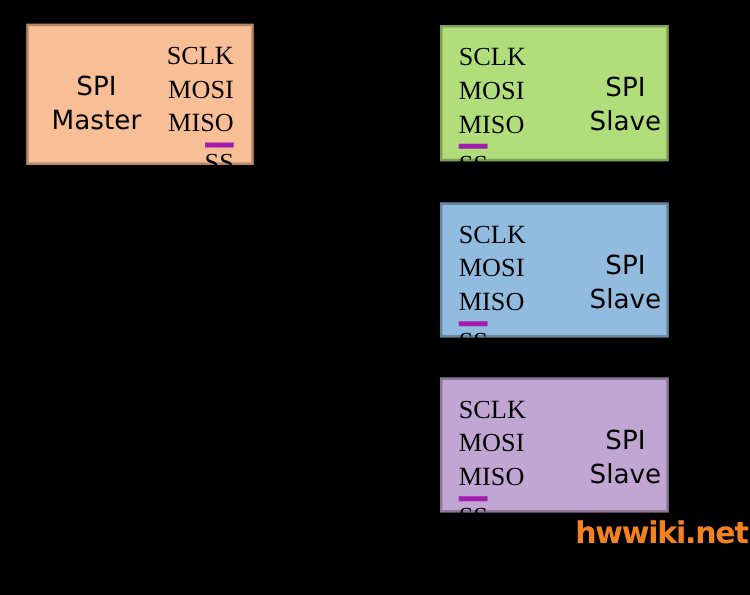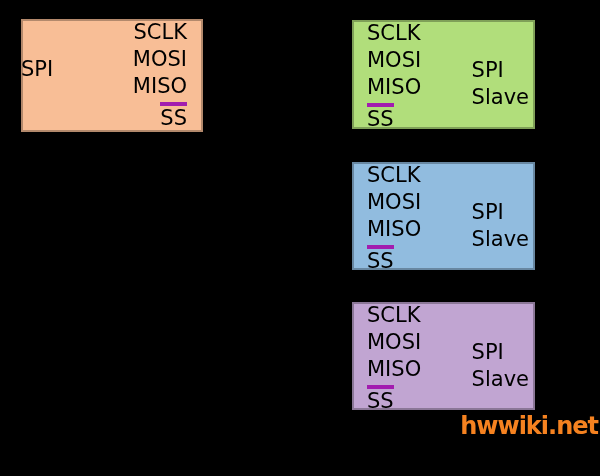--- a/index.html
+++ b/index.html
@@ -24,38 +24,39 @@
   }
   .master-box { left: 21px; top: 19px; width: 182px; height: 113px; }
   .slave-box  { left: 352px; width: 183px; height: 109px; }
   .slave-box-1 { top: 20px; }
   .slave-box-2 { top: 162px; height: 108px; }
   .slave-box-3 { top: 302px; height: 108px; }
 
   .pins {
     font-size: 21px;
     line-height: 27px;
-    padding-top: 0;
+    padding-top: 12px;
     white-space: nowrap;
+    font-family: Liberation Serif, serif;
   }
   .master-box .pins {
     flex: 1;
     text-align: right;
     padding-right: 16px;
   }
   .slave-box .pins {
     width: 110px;
     text-align: left;
     padding-left: 15px;
   }
   .devname {
     font-size: 21px;
     line-height: 27px;
     padding-top: 37px;
-    text-align: left;
+    text-align: center;
     white-space: nowrap;
   }
   .master-box .devname { width: 120px; }
   .slave-box .devname { flex: 1; padding-right: 6px; }
 
   .ss {
     display: inline-block;
     border-top: 4px solid #a21caf;
     padding-top: 1px;
     line-height: 22px;
@@ -74,20 +75,21 @@
   }
 </style>
 </head>
 <body style="background: rgb(0, 0, 0);">
 
 <div class="stage">
 
   <div class="box master-box" style="background-color: rgb(248, 190, 150);">
     <div class="devname">
       <div>SPI</div>
+      <div>Master</div>
     </div>
     <div class="pins">
       <div>SCLK</div>
       <div>MOSI</div>
       <div>MISO</div>
       <div><span class="ss">SS</span></div>
     </div>
   </div>
 
   <div class="box slave-box slave-box-1" style="background-color: rgb(177, 222, 123);">

